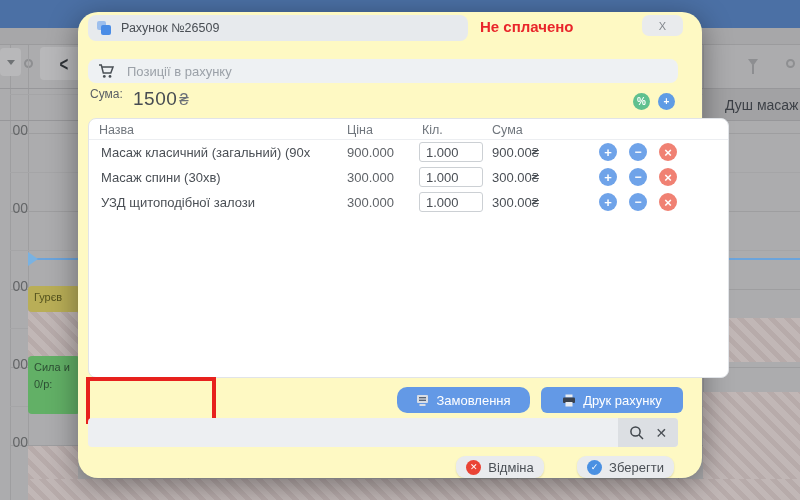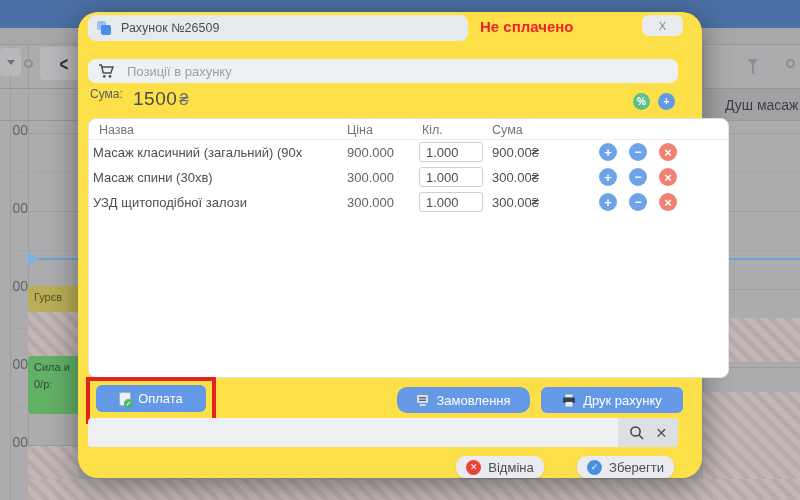--- a/index.html
+++ b/index.html
@@ -30,21 +30,21 @@
   .now-line { position:absolute; left:28px; right:0; top:258px; height:2px; background:#6ba4dc; }
   .now-marker { position:absolute; left:28px; top:252px; width:0; height:0; border-top:7px solid transparent; border-bottom:7px solid transparent; border-left:10px solid #79b2e2; }
 
   .hatch { position:absolute; background:repeating-linear-gradient(45deg,#b7abaa 0 5px,#c1b7b6 5px 11px); }
 
   .event { position:absolute; left:28px; width:52px; border-radius:4px; padding:3px 6px; font-size:11px; overflow:hidden; white-space:nowrap; line-height:1.5; }
   .event.yellow { top:286px; height:26px; background:#b9ae57; color:#55531e; }
   .event.green { top:356px; height:58px; background:#62b066; color:#2d4f34; }
 
   
-  .modal { position:absolute; left:78px; top:12px; width:624px; height:466px; background:#fde047; border-radius:20px; box-shadow:0 6px 30px rgba(0,0,0,.40); }
+  .modal { position:absolute; left:78px; top:12px; width:624px; height:466px; background:#fef9c3; border-radius:20px; box-shadow:0 6px 30px rgba(0,0,0,.40); }
 
   .title-chip { position:absolute; left:10px; top:3px; width:380px; height:26px; background:#e7eaed; border-radius:8px; display:flex; align-items:center; padding-left:9px; }
   .copy-icon { position:relative; width:15px; height:15px; margin-right:9px; }
   .copy-icon .b1 { position:absolute; left:0; top:0; width:9px; height:9px; background:#9dbfed; border-radius:2px; }
   .copy-icon .b2 { position:absolute; left:4px; top:4px; width:10px; height:10px; background:#4b8de6; border-radius:2px; }
   .title-text { font-size:12.5px; color:#4a4f55; }
   .status { position:absolute; left:402px; top:6px; font-size:15px; font-weight:bold; color:#e9262b; }
   .close-btn { position:absolute; left:564px; top:3px; width:41px; height:21px; background:#e9ebed; border-radius:7px; display:flex; align-items:center; justify-content:center; font-size:11px; color:#82878c; cursor:pointer; }
 
   .cart-bar { position:absolute; left:10px; top:47px; width:590px; height:24px; background:#eef1f3; border-radius:8px; display:flex; align-items:center; padding-left:10px; }
@@ -57,21 +57,21 @@
   .mini-circle { position:absolute; width:17px; height:17px; border-radius:50%; color:#fff; display:flex; align-items:center; justify-content:center; font-size:10px; font-weight:bold; cursor:pointer; }
   .pct { left:555px; top:81px; background:#5fc08f; }
   .addtop { left:580px; top:81px; background:#5f9ce5; }
 
   .items-panel { position:absolute; left:10px; top:106px; width:641px; height:260px; border:1px solid #e1e4e8; border-radius:8px; background:#fff; }
   .thead { position:relative; height:21px; border-bottom:1px solid #eceef1; }
   .thead span { position:absolute; top:4px; font-size:12.5px; color:#70767d; }
   .th-name { left:10px; } .th-price { left:258px; } .th-qty { left:333px; } .th-sum { left:403px; }
   .trow { position:relative; height:25px; }
   .trow span { position:absolute; top:5px; font-size:13px; }
-  .c-name { left:4px; color:#4a4f55; max-width:240px; overflow:hidden; white-space:nowrap; }
+  .c-name { left:12px; color:#4a4f55; max-width:240px; overflow:hidden; white-space:nowrap; }
   .c-price { left:258px; color:#5f6368; }
   .c-sum { left:403px; color:#4a4f55; }
   .qty-input { position:absolute; left:330px; top:2px; width:64px; height:20px; border:1px solid #ccd0d4; border-radius:3px; font-size:13px; color:#4a4f55; padding-left:6px; font-family:inherit; }
   .circle-btn { position:absolute; top:3px; width:18px; height:18px; border-radius:50%; color:#fff; display:flex; align-items:center; justify-content:center; font-size:13px; font-weight:bold; cursor:pointer; }
   .cb-plus { left:510px; background:#6fa3e9; } .cb-plus::before { content:"+"; }
   .cb-minus { left:540px; background:#6fa3e9; } .cb-minus::before { content:"\2212"; font-size:12px; }
   .cb-del { left:570px; background:#f08173; } .cb-del::before { content:"\00D7"; }
 
   .btn-blue { position:absolute; height:27px; background:#6399e6; border:none; border-radius:6px; color:#fff; font-size:13px; font-family:inherit; display:flex; align-items:center; justify-content:center; gap:7px; cursor:pointer; }
   .pay-btn { left:18px; top:373px; width:110px; }
@@ -218,26 +218,20 @@
       <span class="c-name">УЗД щитоподібної залози</span>
       <span class="c-price">300.000</span>
       <input class="qty-input" value="1.000" style="">
       <span class="c-sum">300.00₴</span>
       <div class="circle-btn cb-plus"></div>
       <div class="circle-btn cb-minus"></div>
       <div class="circle-btn cb-del"></div>
     </div>
   </div>
 
-  <button class="btn-blue pay-btn">
-    <span class="pay-icon">
-        <span class="chk">✓</span>
-      </span>
-    <span>Оплата</span>
-  </button>
 
   <button class="btn-blue order-btn">
     <svg width="13" height="13" viewBox="0 0 13 13">
       <rect x="1" y="1" width="11" height="8" rx="1" fill="#d8dde5"></rect>
       <rect x="3" y="3" width="7" height="1.4" fill="#5a6474"></rect>
       <rect x="3" y="5.6" width="7" height="1.4" fill="#5a6474"></rect>
       <rect x="3.5" y="10" width="6" height="2" fill="#d8dde5"></rect>
     </svg>
     <span>Замовлення</span>
   </button>

